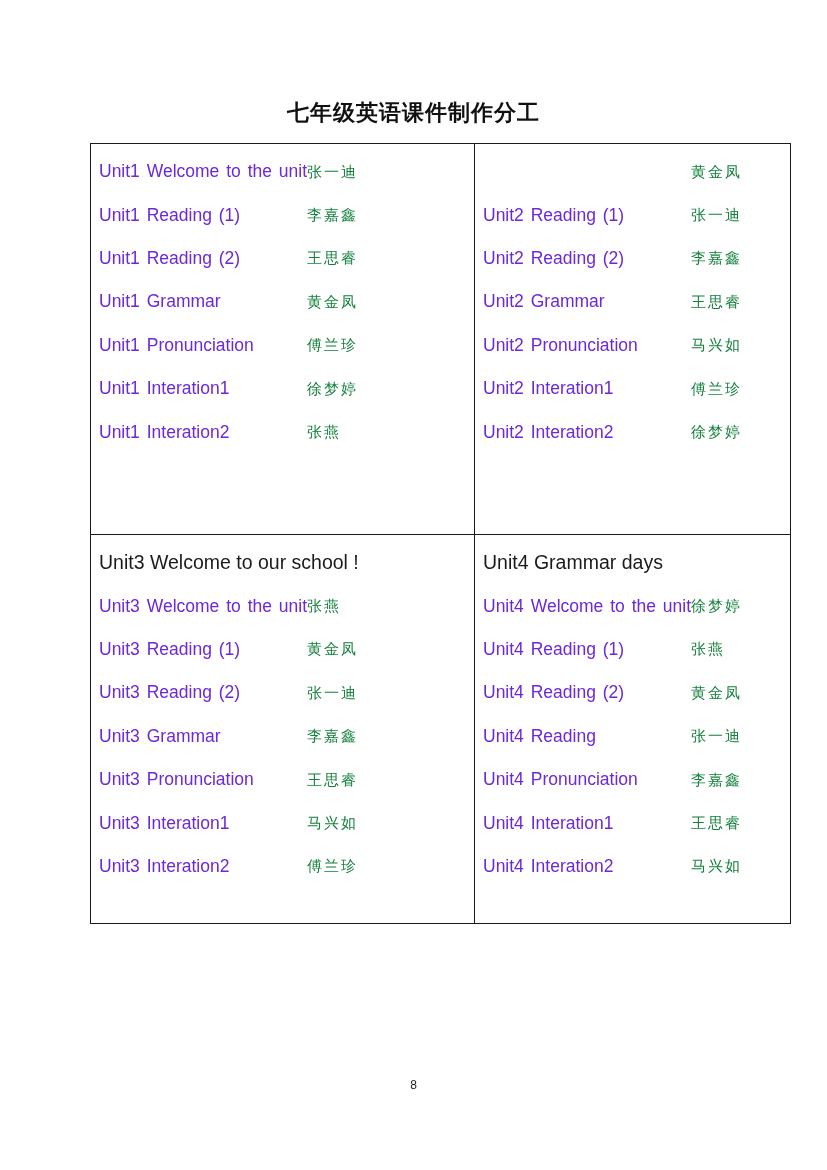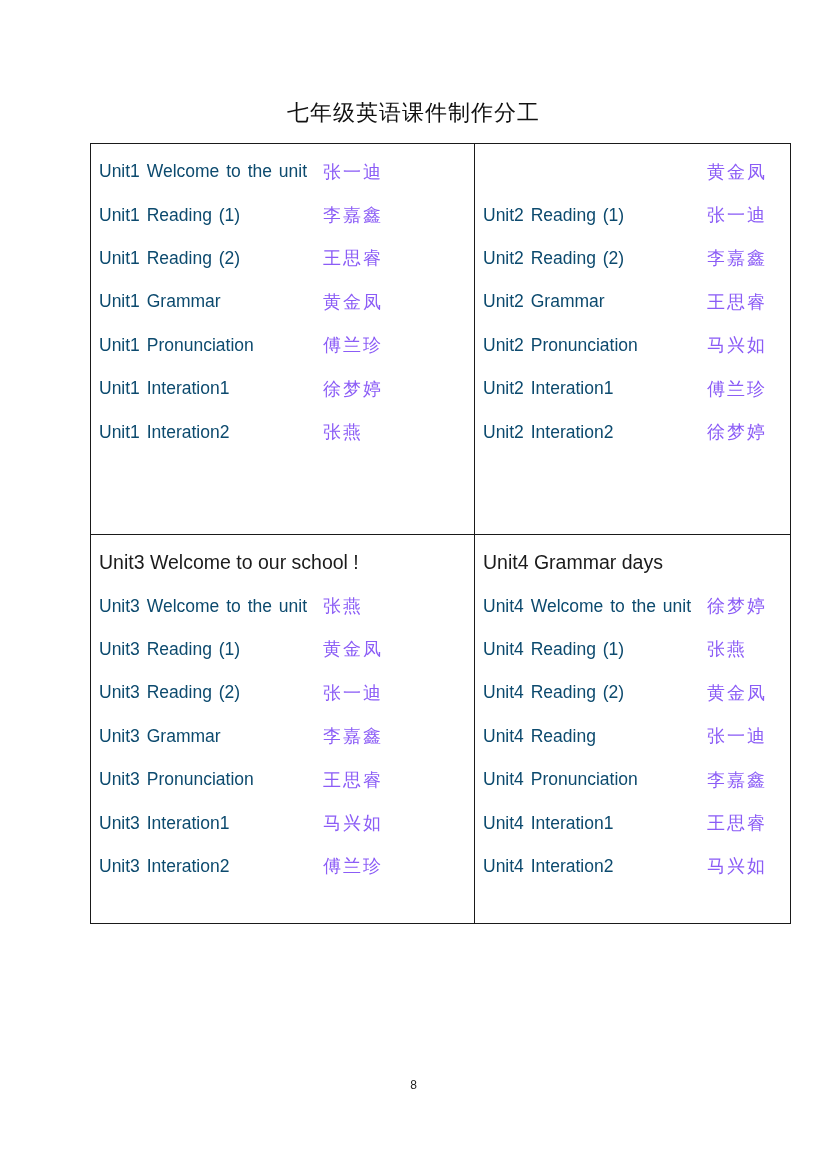--- a/index.html
+++ b/index.html
@@ -19,20 +19,21 @@
   .doc-title {
     position: absolute;
     top: 98px;
     left: 0;
     width: 100%;
     text-align: center;
     font-family: "Liberation Serif", "DejaVu Serif", serif;
     font-size: 22px;
     letter-spacing: 1px;
     color: #111111;
+    font-weight: bold;
   }
   .division-table {
     position: absolute;
     left: 90px;
     top: 143px;
     width: 701px;
     height: 781px;
     box-sizing: border-box;
     border: 1.5px solid #1a1a1a;
     display: grid;
@@ -53,32 +54,32 @@
     align-items: center;
   }
   .cell-header {
     font-size: 19.5px;
     color: #1b1b1b;
     white-space: nowrap;
   }
   .task {
     font-size: 17.5px;
     word-spacing: 2px;
-    color: #0c4a6e;
+    color: #6d28d9;
     white-space: nowrap;
   }
   .name {
     position: absolute;
-    left: 224px;
+    left: 208px;
     top: 50%;
     transform: translateY(-50%);
     font-family: "Liberation Serif", "DejaVu Serif", serif;
-    font-size: 18px;
+    font-size: 15px;
     letter-spacing: 2px;
-    color: #8b5cf6;
+    color: #15803d;
     white-space: nowrap;
   }
   .page-number {
     position: absolute;
     top: 1078px;
     left: 0;
     width: 100%;
     text-align: center;
     font-size: 12px;
     color: #222222;

